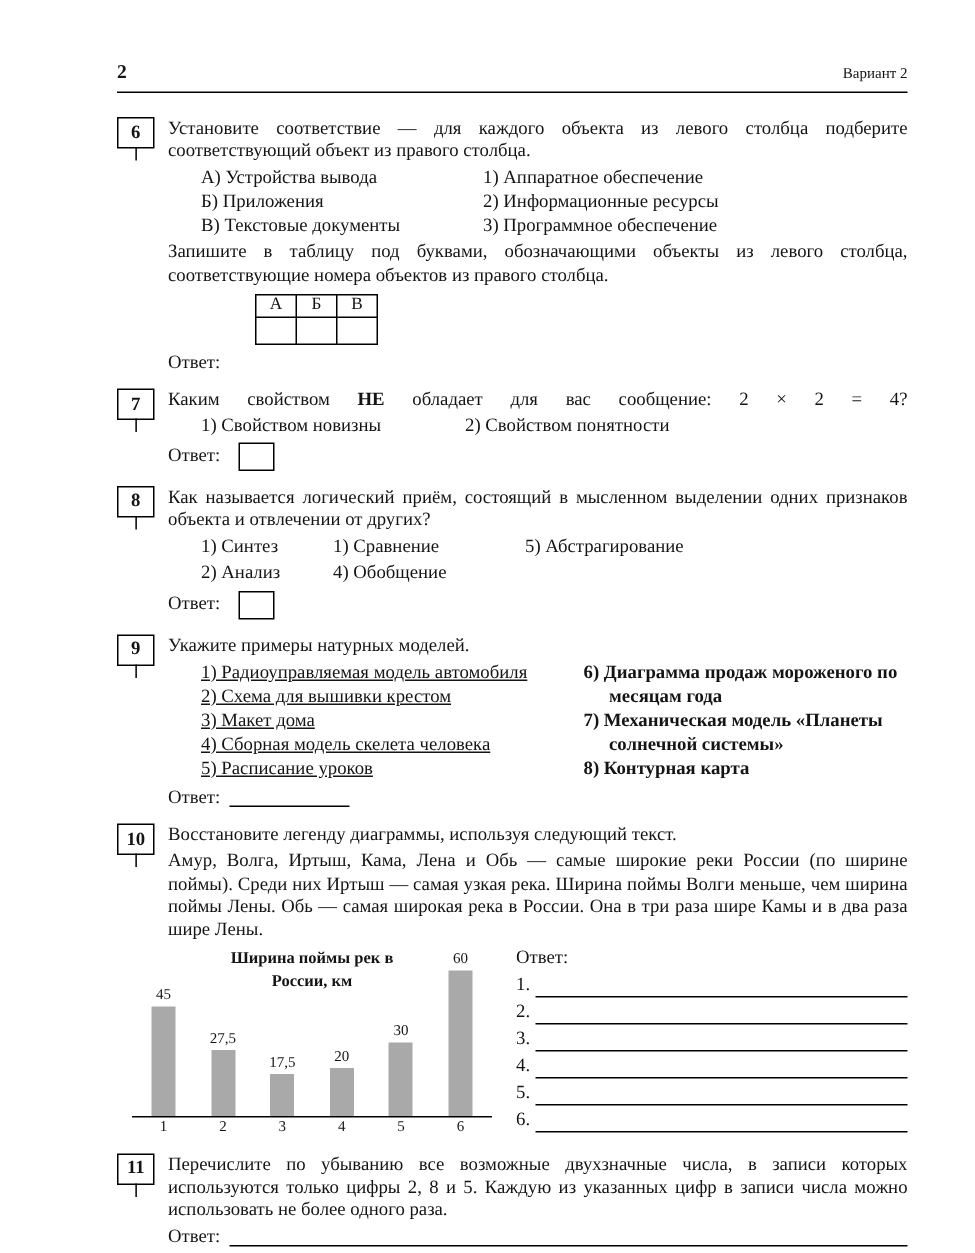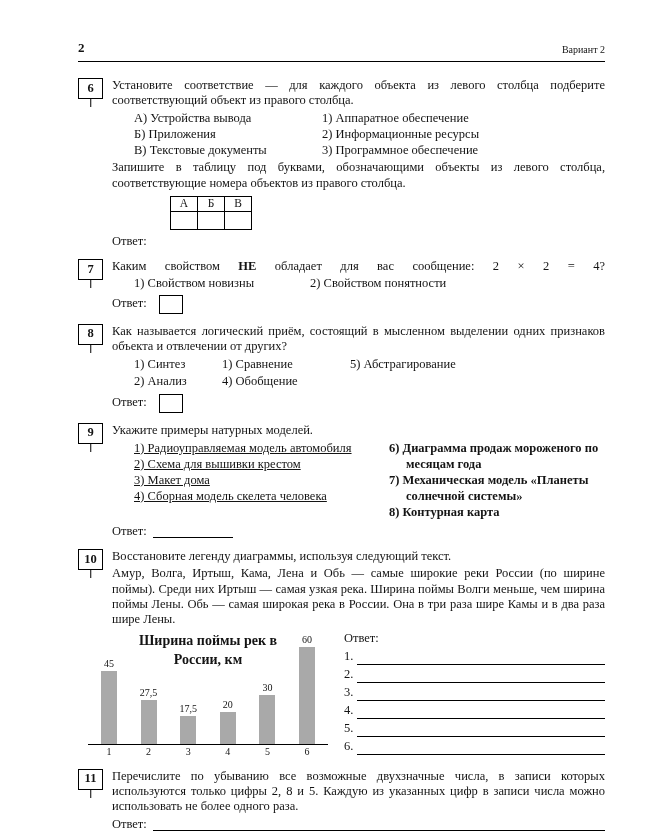--- a/index.html
+++ b/index.html
@@ -80,21 +80,21 @@
     width: 240px; flex: none; margin-left: -24px; position: relative;
   }
   .bars {
     position: relative; height: 114px;
     display: flex; align-items: flex-end; justify-content: space-between;
     padding: 0 6px;
     border-bottom: 1px solid #000;
   }
   .chart-title {
     position: absolute; top: 1px; left: 0; right: 0;
-    text-align: center; font-weight: bold; font-size: 14px; line-height: 1.3;
+    text-align: center; font-weight: bold; font-size: 11px; line-height: 1.3;
     pointer-events: none;
   }
   .bar-col { display: flex; flex-direction: column; align-items: center; justify-content: flex-end; width: 30px; }
   .bar-val { font-size: 10px; margin-bottom: 1px; }
   .bar { width: 16px; }
   .xlabels { display: flex; justify-content: space-between; padding: 0 6px; margin-top: 1px; }
   .x-lab { width: 30px; text-align: center; font-size: 10px; }
 
   .q10-answers { flex: 1; padding-left: 16px; }
   .ans-line { display: flex; align-items: flex-end; height: 18px; }
@@ -193,20 +193,21 @@
       <span class="qnum-box">9</span>
     </div>
     <div class="qcontent">
       <p>Укажите примеры натурных моделей.</p>
       <div class="opts-two-col">
         <div class="ocol-left">
           <div class="hang">1) Радиоуправляемая модель автомобиля</div>
           <div class="hang">2) Схема для вышивки крестом</div>
           <div class="hang">3) Макет дома</div>
           <div class="hang">4) Сборная модель скелета человека</div>
+          <div class="hang">5) Расписание уроков</div>
         </div>
         <div class="ocol-right">
           <div class="hang">6) Диаграмма продаж мороженого по месяцам года</div>
           <div class="hang">7) Механическая модель «Планеты солнечной системы»</div>
           <div class="hang">8) Контурная карта</div>
         </div>
       </div>
       <div class="answer-row">
         <span class="answer-label">Ответ:</span>
         <span class="short-rule"></span>

